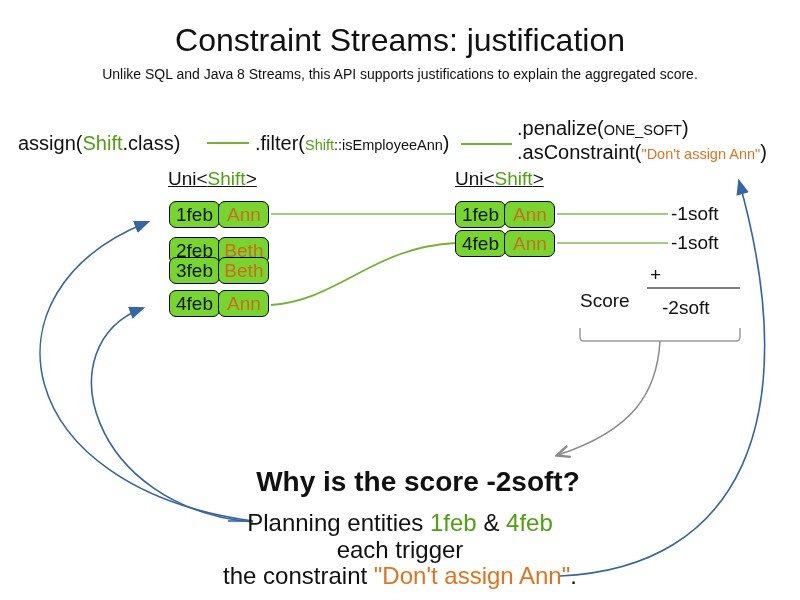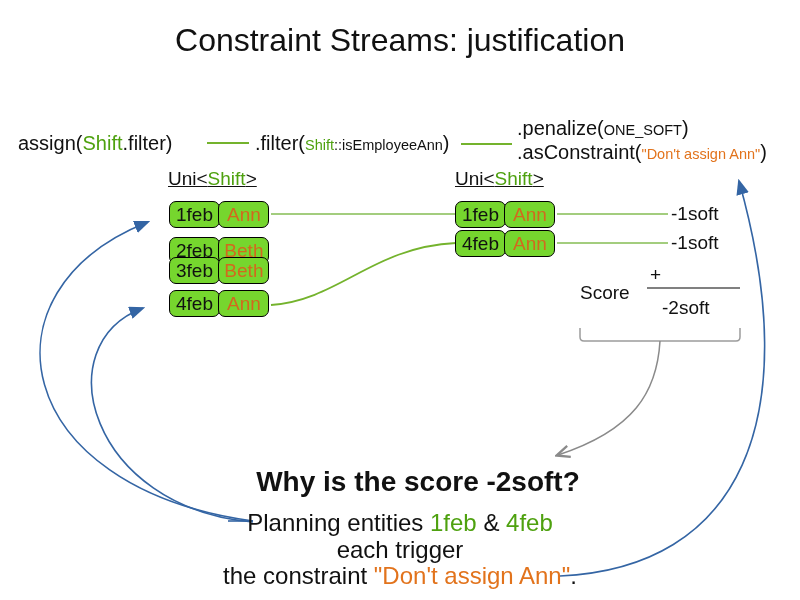--- a/index.html
+++ b/index.html
@@ -71,22 +71,23 @@
 
     <line x1="228" y1="521" x2="253" y2="521" class="st-blue"></line>
     <path d="M 253 521 C 10 488, -25 290, 148 222" class="st-blue" marker-end="url(#arrow-blue)"></path>
     <path d="M 253 522 C 90 508, 45 345, 143 308" class="st-blue" marker-end="url(#arrow-blue)"></path>
     <path d="M 560 576 C 740 568, 806 420, 739 181" class="st-blue" marker-end="url(#arrow-blue)"></path>
   </svg>
 
   <div class="content">
 
     <div class="abs center title">Constraint Streams: justification</div>
+    <div class="abs center subtitle">Unlike SQL and Java 8 Streams, this API supports justifications to explain the aggregated score.</div>
 
-    <div class="abs code" style="left:18px;top:132px;"><span>assign(</span><span class="green">Shift</span><span>.filter)</span></div>
+    <div class="abs code" style="left:18px;top:132px;"><span>assign(</span><span class="green">Shift</span><span>.class)</span></div>
 
     <div class="abs code" style="left:517px;top:117px;"><span>.penalize(</span><span class="sm">ONE_SOFT</span><span>)</span></div>
 
     <div class="abs code" style="left:255px;top:132px;"><span>.filter(</span><span class="sm green">Shift</span><span class="sm">::isEmployeeAnn</span><span>)</span></div>
 
     <div class="abs code" style="left:517px;top:141px;"><span>.asConstraint(</span><span class="sm orange-str">"Don't assign Ann"</span><span>)</span></div>
 
     <div class="abs uni" style="left:168px;top:168px;"><span>Uni&lt;</span><span class="green">Shift</span><span>&gt;</span></div>
     <div class="abs uni" style="left:455px;top:168px;"><span>Uni&lt;</span><span class="green">Shift</span><span>&gt;</span></div>
 
@@ -116,21 +117,21 @@
       </div>
       <div class="box-row" style="left:0;top:29px;">
         <div class="sbox">4feb</div>
         <div class="sbox emp">Ann</div>
       </div>
     </div>
 
     <div class="abs penalty" style="left:671px;top:203px;">-1soft</div>
     <div class="abs penalty" style="left:671px;top:232px;">-1soft</div>
     <div class="abs plus" style="left:650px;top:264px;">+</div>
-    <div class="abs score" style="left:580px;top:282px;">Score</div>
+    <div class="abs score" style="left:580px;top:290px;">Score</div>
     <div class="abs score" style="left:662px;top:297px;">-2soft</div>
 
     <div class="abs center heading">Why is the score -2soft?</div>
     <div class="abs center bline l1"><span>Planning entities </span><span class="green">1feb</span><span> &amp; </span><span class="green">4feb</span></div>
     <div class="abs center bline l2">each trigger</div>
     <div class="abs center bline l3"><span>the constraint </span><span class="orange-str">"Don't assign Ann"</span><span>.</span></div>
   </div>
 
 </div>
 

